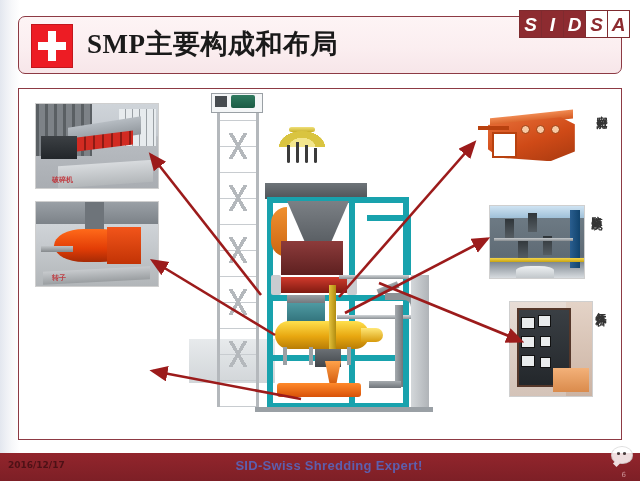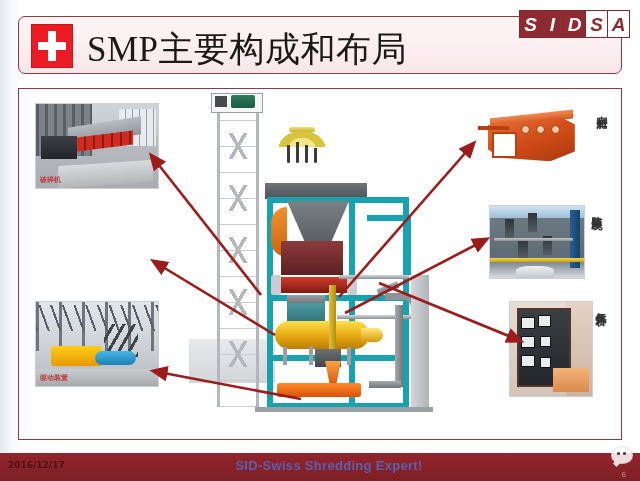--- a/index.html
+++ b/index.html
@@ -30,21 +30,21 @@
   }
   .swiss-flag .cross-v{
     position:absolute;left:17px;top:7px;width:8px;height:30px;background:#fff;
   }
   .swiss-flag .cross-h{
     position:absolute;left:7px;top:18px;width:28px;height:8px;background:#fff;
   }
   .header-title{
     position:absolute;left:68px;top:9px;
     font-family:"Liberation Serif",serif;
-    font-size:35px;font-weight:normal;color:#1a1a1a;
+    font-size:27px;font-weight:bold;color:#1a1a1a;
     letter-spacing:0.5px;
     white-space:nowrap;
   }
   
   .sidsa{
     position:absolute;right:10px;top:10px;
     height:26px;display:flex;align-items:stretch;
     border:1px solid #7e2b2f;
   }
   .sidsa .cell{
@@ -67,21 +67,21 @@
     overflow:hidden;
   }
   
   .photo{
     position:absolute;
     border:1px solid #cfcfcf;
     background:#ddd;
     overflow:hidden;
   }
   .photo .cap{
-    position:absolute;left:4px;bottom:3px;
+    position:absolute;left:16px;bottom:3px;
     font-size:7px;color:#c0272d;font-weight:bold;
     font-family:"DejaVu Sans",sans-serif;
     opacity:.85;
   }
   
   .sc{position:absolute;left:0;top:0;width:100%;height:100%;}
   
   .p1{background:linear-gradient(180deg,#cfd4d9 0%,#c3c8ce 38%,#b9bdc2 39%,#a9adb2 100%);}
   .p1 .wall{position:absolute;left:0;top:0;width:46%;height:62%;
     background:repeating-linear-gradient(90deg,#5a5f63 0 3px,#7d8287 3px 9px);}
@@ -325,32 +325,32 @@
         <div class="wall"></div>
         <div class="win"></div>
         <div class="plate"></div>
         <div class="redbox"></div>
         <div class="dkmach"></div>
         <div class="floor"></div>
       </div>
       <div class="cap">破碎机</div>
     </div>
 
-
-    <div class="photo" style="left:16px;top:212px;width:122px;height:84px;">
-      <div class="sc p3">
-        <div class="pillars"></div>
-        <div class="truss"></div>
-        <div class="drkarm"></div>
-        <div class="ylw"></div>
-        <div class="blue"></div>
-        <div class="floor"></div>
-      </div>
-      <div class="cap">驱动装置</div>
-    </div>
+    <div class="photo" style="left:16px;top:112px;width:122px;height:84px;">
+      <div class="sc p2">
+        <div class="ceiling"></div>
+        <div class="col"></div>
+        <div class="drum"></div>
+        <div class="drum2"></div>
+        <div class="shaft"></div>
+        <div class="base"></div>
+      </div>
+      <div class="cap">转子</div>
+    </div>
+
 
     <div class="photo" style="left:452px;top:16px;width:118px;height:76px;border:none;background:#fff;">
       <div class="sc p4">
         <div class="lid"></div>
         <div class="body"></div>
         <div class="hole"></div>
         <div class="arm"></div>
         <div class="bolt" style="left:42%;"></div>
         <div class="bolt" style="left:55%;"></div>
         <div class="bolt" style="left:68%;"></div>

